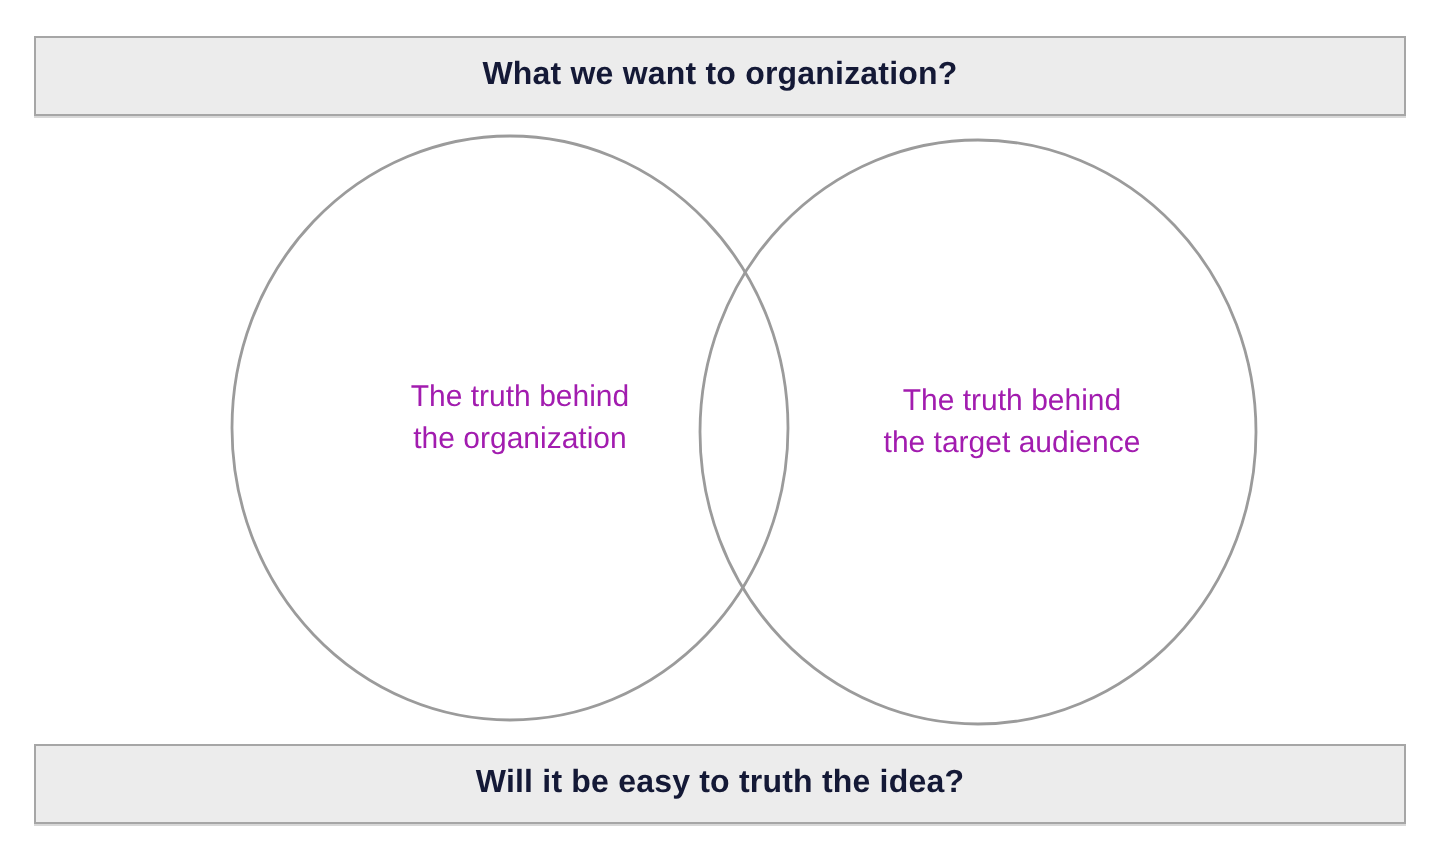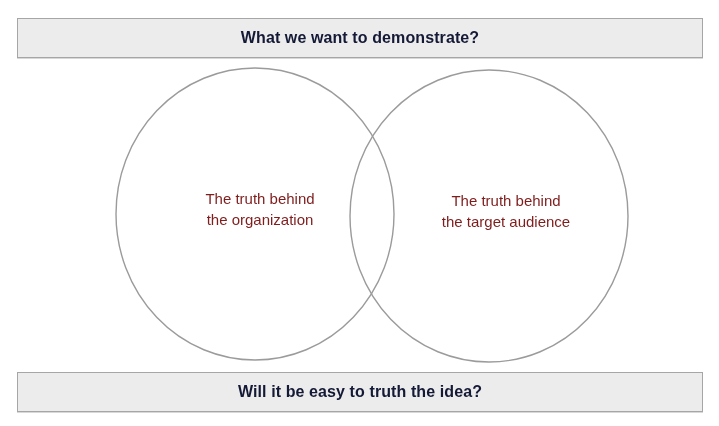--- a/index.html
+++ b/index.html
@@ -70,42 +70,42 @@
     stroke: #9b9b9b;
     stroke-width: 1.4;
   }
 
   .venn-label {
     position: absolute;
     text-align: center;
     font-family: "Liberation Sans", sans-serif;
     font-size: 15px;
     font-weight: normal;
-    color: #7f1d1d;
+    color: #a21caf;
     line-height: 1.42;
     white-space: pre-line;
   }
   #label-left {
     left: 160px;
     top: 188px;
     width: 200px;
   }
   #label-right {
     left: 400px;
     top: 190px;
     width: 212px;
   }
 </style>
 </head>
 <body>
 
 <div id="canvas">
 
   <div class="banner" id="banner-top">
-    <span class="banner-text">What we want to demonstrate?</span>
+    <span class="banner-text">What we want to organization?</span>
   </div>
 
   <div id="venn">
     <svg class="venn-svg" width="719" height="426" viewBox="0 0 719 426">
       <ellipse class="venn-circle" cx="255" cy="214" rx="139" ry="146"></ellipse>
       <ellipse class="venn-circle" cx="489" cy="216" rx="139" ry="146"></ellipse>
     </svg>
 
     <div class="venn-label" id="label-left">The truth behind
 the organization</div>

